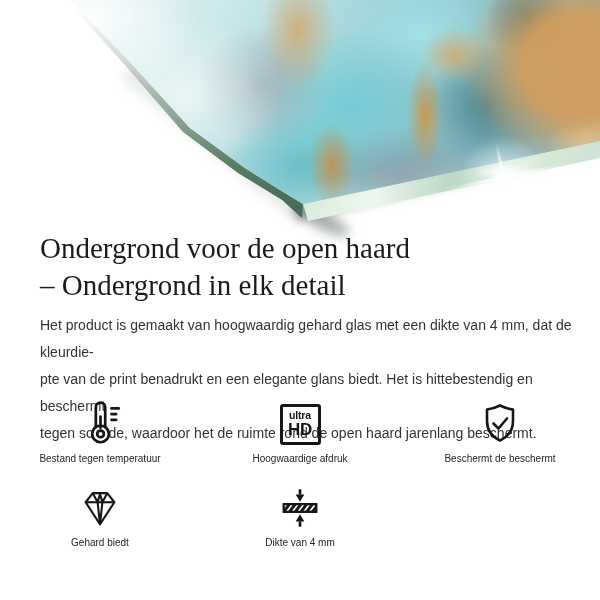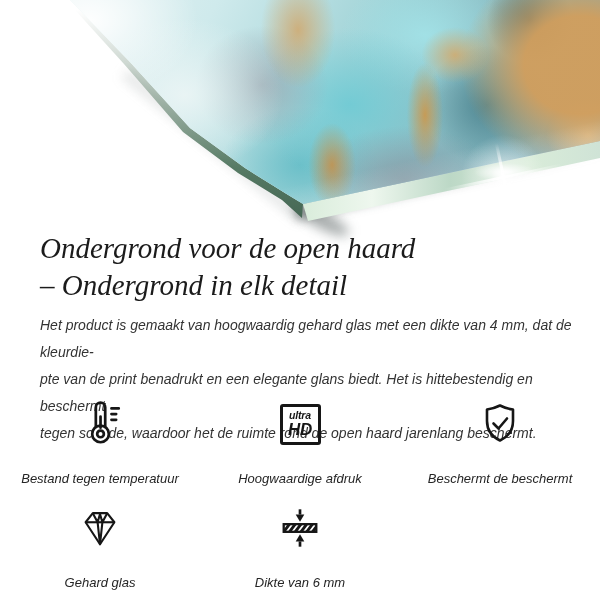--- a/index.html
+++ b/index.html
@@ -16,21 +16,21 @@
     --glass-edge-dark:#567a64;
     --page-bg:#ffffff;
   }
   *{box-sizing:border-box;margin:0;padding:0;}
   html,body{width:600px;height:600px;}
   body{
     font-family:"Liberation Sans", sans-serif;
     background:var(--page-bg);
     overflow:hidden;
   }
-  .page{position:relative;width:600px;height:600px;background:var(--page-bg);overflow:hidden;font-style:italic;}
+  .page{position:relative;width:600px;height:600px;background:var(--page-bg);overflow:hidden;}
 
   
   .hero{position:absolute;left:0;top:0;width:600px;height:240px;}
 
   .shadow-bottom{
     position:absolute;left:295px;top:207px;width:320px;height:13px;
     transform:rotate(-12.2deg);transform-origin:left top;
     background:linear-gradient(to right, rgba(70,80,80,.5), rgba(90,100,100,.28) 55%, rgba(120,130,130,.12) 85%, rgba(120,130,130,0));
     filter:blur(5px);
   }
@@ -111,21 +111,21 @@
     font-size:14px;line-height:27px;color:var(--body-color);
   }
 
   
   .features{
     position:absolute;left:0;top:398px;width:600px;
     display:grid;grid-template-columns:repeat(3,1fr);row-gap:16px;
   }
   .feature{display:flex;flex-direction:column;align-items:center;}
   .icon-box{height:52px;display:flex;align-items:center;justify-content:center;}
-  .feature .label{margin-top:22px;font-size:13px;line-height:14px;color:var(--label-color);}
+  .feature .label{margin-top:2px;font-size:10px;line-height:14px;color:var(--label-color);}
   svg.icon{stroke:var(--icon-color);}
 
   .uhd-box{
     width:41px;height:41px;border:3px solid var(--icon-color);border-radius:3px;
     display:flex;flex-direction:column;align-items:center;justify-content:center;
     color:var(--icon-color);
   }
   .uhd-top{font-size:10.5px;line-height:11px;font-weight:700;letter-spacing:-.2px;}
   .uhd-bottom{font-size:17px;line-height:17px;font-weight:800;letter-spacing:-.3px;}
 </style>
@@ -195,21 +195,21 @@
 
     <div class="feature">
       <div class="icon-box">
         <svg class="icon" width="46" height="46" viewBox="0 0 48 48" fill="none" stroke-width="2.2" stroke-linejoin="round">
           <path d="M9 18 L16.5 8.5 H31.5 L39 18 L24 41 Z"></path>
           <path d="M9 18 H39"></path>
           <path d="M16.5 8.5 L21.5 18 L24 9.5 L26.5 18 L31.5 8.5"></path>
           <path d="M21.5 18 L24 41 M26.5 18 L24 41"></path>
         </svg>
       </div>
-      <div class="label">Gehard glas</div>
+      <div class="label">Gehard biedt</div>
     </div>
 
 
     <div class="feature">
       <div class="icon-box">
         <svg class="icon" width="46" height="46" viewBox="0 0 48 48" fill="none" stroke-width="2.4">
           <defs>
               <clipPath id="barclip">
                 <rect x="7" y="20" width="34" height="8"></rect>
               </clipPath>
@@ -217,17 +217,17 @@
           <g clip-path="url(#barclip)" stroke-width="3">
             <path d="M4 32 L16 16 M10 32 L22 16 M16 32 L28 16 M22 32 L34 16 M28 32 L40 16 M34 32 L46 16 M40 32 L52 16"></path>
           </g>
           <rect x="7" y="20" width="34" height="8"></rect>
           <path d="M24 4.5 V10" stroke-width="2.8"></path>
           <path d="M19.5 10 H28.5 L24 17.5 Z" fill="#161616" stroke="none"></path>
           <path d="M24 43.5 V38" stroke-width="2.8"></path>
           <path d="M19.5 38 H28.5 L24 30.5 Z" fill="#161616" stroke="none"></path>
         </svg>
       </div>
-      <div class="label">Dikte van 6 mm</div>
+      <div class="label">Dikte van 4 mm</div>
     </div>
 
   </div>
 </div>
 
 </body></html>

